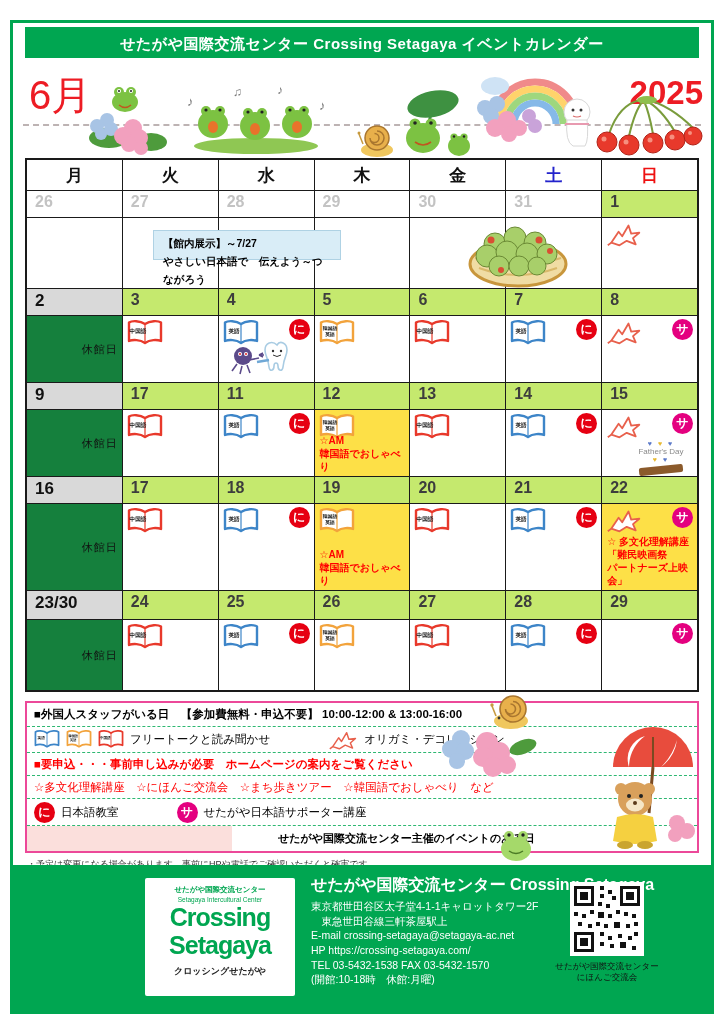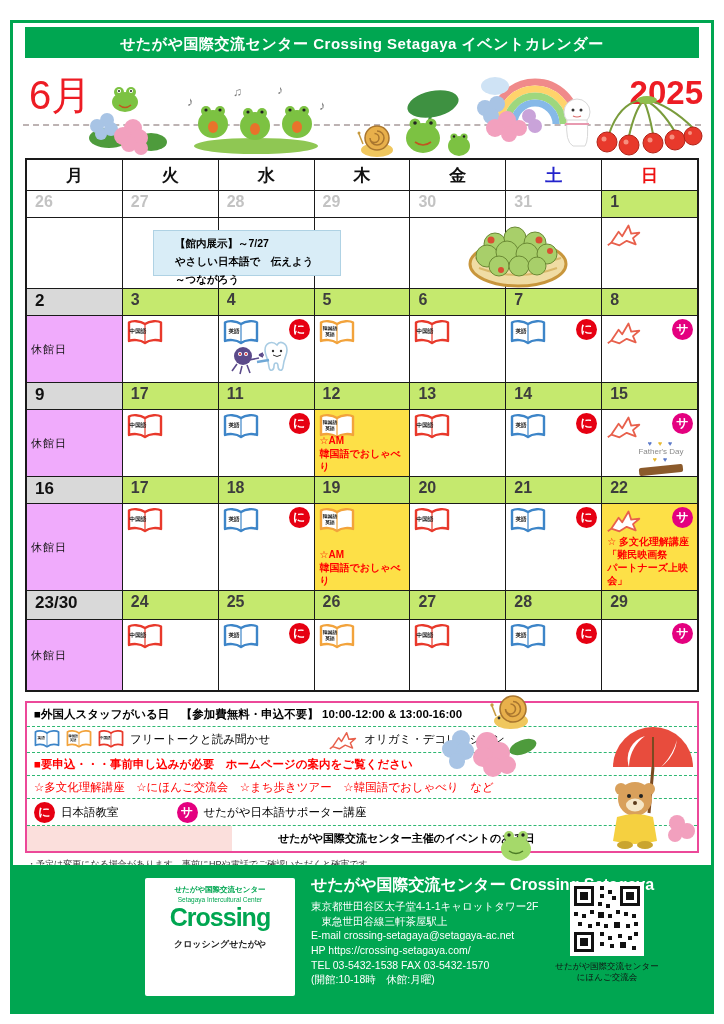--- a/index.html
+++ b/index.html
@@ -18,38 +18,38 @@
   
   .calendar{position:relative;margin:0 12px;border:2px solid #1a1a1a;background:#1a1a1a;
     display:grid;grid-template-columns:repeat(7,1fr);
     grid-template-rows:30px 26px 70px 26px 66px 26px 66px 26px 86px 28px 70px;gap:1px}
   .wd{background:#fff;display:flex;align-items:center;justify-content:center;font-weight:bold;font-size:17px}
   .dcell{padding:2px 0 0 8px;font-weight:bold;font-size:16px;background:#fff;line-height:1.15}
   .d-open{background:#C5E96E;color:#3d3d3d}
   .d-may{background:#fff;color:#C3C3C3}
   .d-closed{background:#D9D9D9;color:#111;font-size:17px}
   .bcell{position:relative;background:#fff;padding:3px 4px}
-  .b-closed{background:#f0abfc;display:flex;align-items:center;justify-content:flex-start;
+  .b-closed{background:#15803d;display:flex;align-items:center;justify-content:flex-end;
     font-size:11px;color:#111;letter-spacing:1px}
   .b-pink{background:#fde047}
   .irow{display:flex;justify-content:space-between;align-items:flex-start}
   .badge{width:21px;height:21px;border-radius:50%;color:#fff;font-weight:bold;font-size:12px;
     display:flex;align-items:center;justify-content:center;flex:0 0 auto}
   .badge-ni{background:#E60012}
   .badge-sa{background:#E4007F}
   .spacer{width:2px;height:2px}
   .notes{position:absolute;left:5px;right:2px;bottom:3px;color:#FF0000;font-weight:bold;
     font-size:10px;line-height:1.3;text-align:left}
   .extra-abs{position:absolute}
   .fathers{position:absolute;right:1px;bottom:2px;width:70px;text-align:center;color:#8a8a8a;
     font-size:8px;line-height:1.1}
   .fathers .hearts{font-size:7px;letter-spacing:2px}
   .fathers .ribbon{margin:2px auto 0;width:44px;height:8px;background:#8B5A2B;border-radius:2px;transform:rotate(-6deg)}
-  .exhibit-box{position:absolute;left:126px;top:70px;width:188px;height:46px;z-index:5;
-    background:#D9EDF7;border:1px solid #AFD2E4;padding:4px 21px;font-size:10.5px;font-weight:bold;line-height:1.7}
+  .exhibit-box{position:absolute;left:126px;top:70px;width:188px;height:30px;z-index:5;
+    background:#D9EDF7;border:1px solid #AFD2E4;padding:4px 9px;font-size:10.5px;font-weight:bold;line-height:1.7}
   .plums-wrap{position:absolute;left:438px;top:60px;width:106px;height:68px;z-index:5}
   
   .legend{position:relative;margin:9px 12px 0;border:2px solid #ec4899}
   .lg-row{position:relative;padding:0 7px;display:flex;align-items:center;gap:6px}
   .lg-row + .lg-row{border-top:1px dashed #2EB872}
   .lg-r1{height:23px;font-weight:bold;font-size:11.5px}
   .lg-r2{height:26px;font-size:11.5px}
   .lg-r3{height:23px;color:#FF0000;font-weight:bold;font-size:11.5px}
   .lg-r4{height:23px;color:#FF0000;font-size:11.5px}
   .lg-r5{height:27px;font-size:11.5px}
@@ -693,20 +693,21 @@
     </svg>
   </div>
 
   <div class="footnote">・予定は変更になる場合があります。事前にHPや電話でご確認いただくと確実です。</div>
 
   <div class="footer">
     <div class="logo-tile">
       <div class="l1">せたがや国際交流センター</div>
       <div class="l2">Setagaya Intercultural Center</div>
       <div class="word">Crossing</div>
+      <div class="word">Setagaya</div>
       <div class="cap">クロッシングせたがや</div>
     </div>
     <div class="finfo">
       <div class="org">せたがや国際交流センター Crossing Setagaya</div>
       <div class="ln">東京都世田谷区太子堂4-1-1キャロットタワー2F</div>
       <div class="ln">　東急世田谷線三軒茶屋駅上</div>
       <div class="ln">E-mail crossing-setagaya@setagaya-ac.net</div>
       <div class="ln">HP https://crossing-setagaya.com/</div>
       <div class="ln">TEL 03-5432-1538  FAX 03-5432-1570</div>
       <div class="ln">(開館:10-18時　休館:月曜)</div>

